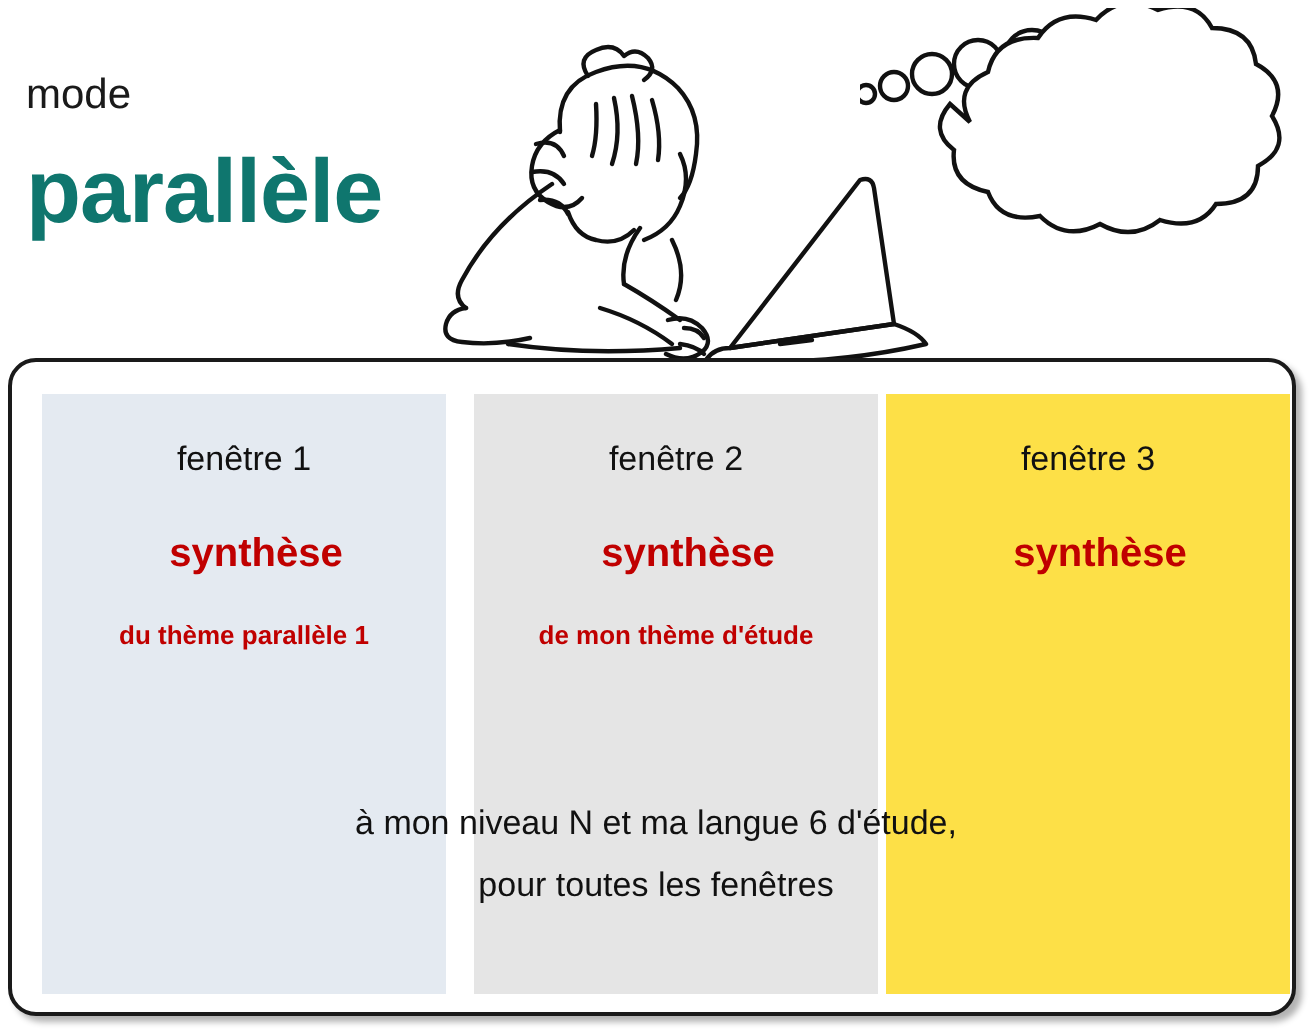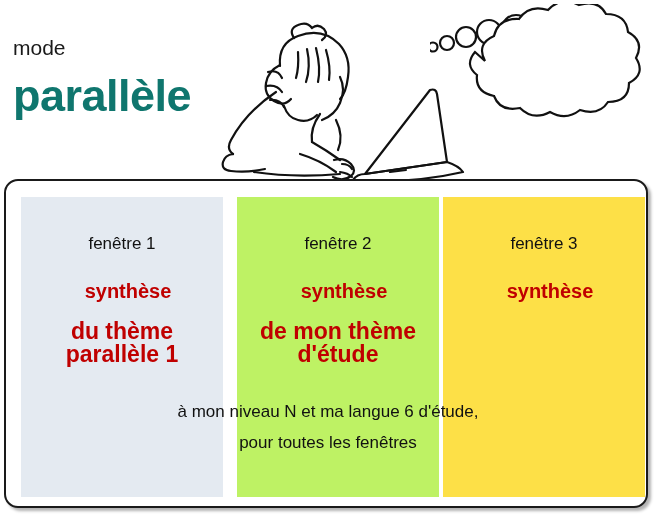--- a/index.html
+++ b/index.html
@@ -88,41 +88,41 @@
     width: 644px;
     height: 329px;
   }
   .column {
     position: absolute;
     top: 16px;
     width: 202px;
     height: 300px;
     text-align: center;
     box-sizing: border-box;
-    padding-top: 36px;
+    padding-top: 22px;
   }
   #col-1 { left: 15px;  background: #E4EAF1; }
-  #col-2 { left: 231px; background: #bef264; }
+  #col-2 { left: 231px; background: #e5e5e5; }
   #col-3 { left: 437px; background: #fde047; }
 
   .col-window {
     font-size: 17px;
     line-height: 22px;
     color: #111111;
     margin: 0;
   }
   .col-synthese {
     font-size: 20px;
     line-height: 26px;
     font-weight: bold;
     color: #C00000;
     margin: 23px 0 0 12px;
   }
   .col-desc {
-    font-size: 23px;
+    font-size: 13px;
     line-height: 23px;
     font-weight: bold;
     color: #C00000;
     margin: 16px 0 0 0;
     padding: 0 3px;
   }
 
   
   #footer-note {
     position: absolute;

